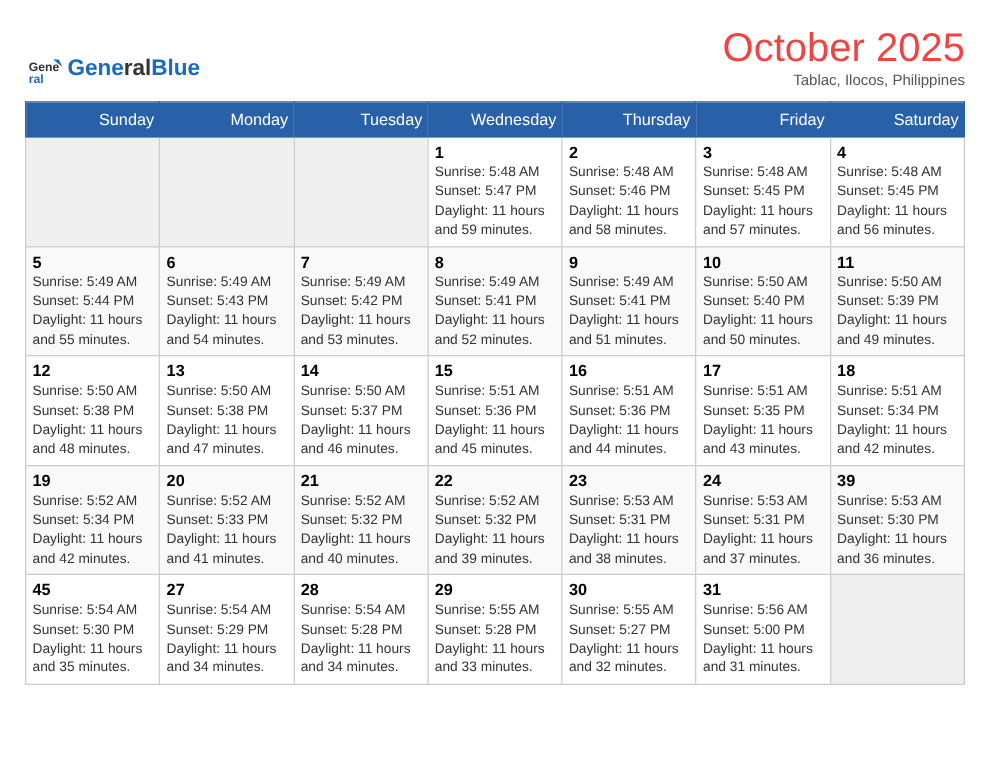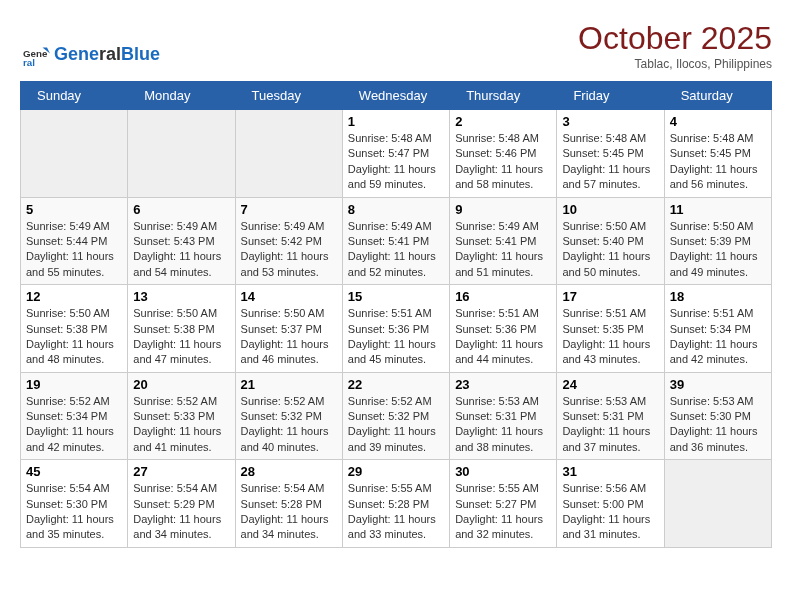--- a/index.html
+++ b/index.html
@@ -33,37 +33,37 @@
     }
     .logo-icon {
       width: 30px;
       height: 30px;
     }
     .title-block {
       text-align: right;
     }
     .month-title {
       font-size: 32px;
-      color: #7f1d1d;
+      color: #ef4444;
       font-weight: normal;
     }
     .subtitle {
       font-size: 12px;
       color: #555;
     }
     table {
       width: 100%;
       border-collapse: collapse;
       font-size: 11px;
     }
     thead tr th {
       background: #2961a8;
       color: #fff;
-      padding: 6px 16px;
-      text-align: left;
+      padding: 6px 4px;
+      text-align: right;
       font-size: 13px;
       font-weight: normal;
       border: 1px solid #2961a8;
     }
     tbody tr td {
       border: 1px solid #ccc;
       vertical-align: top;
       padding: 4px 5px;
       width: calc(100% / 7);
       height: 80px;

